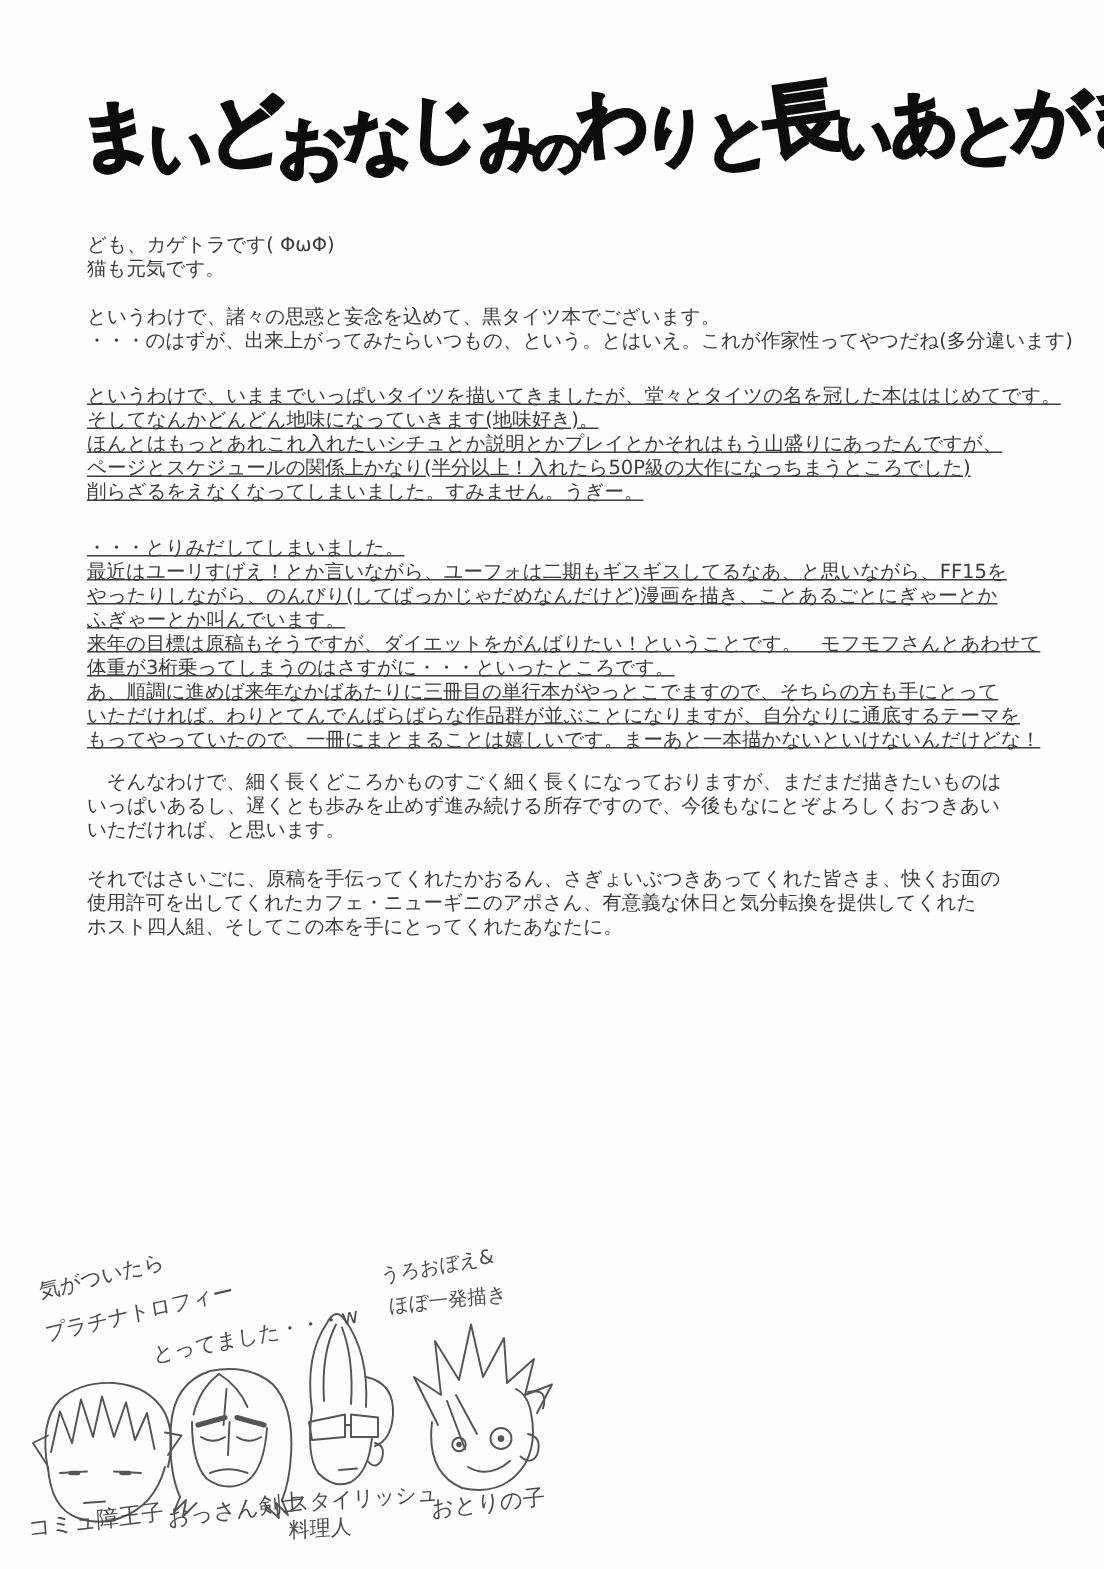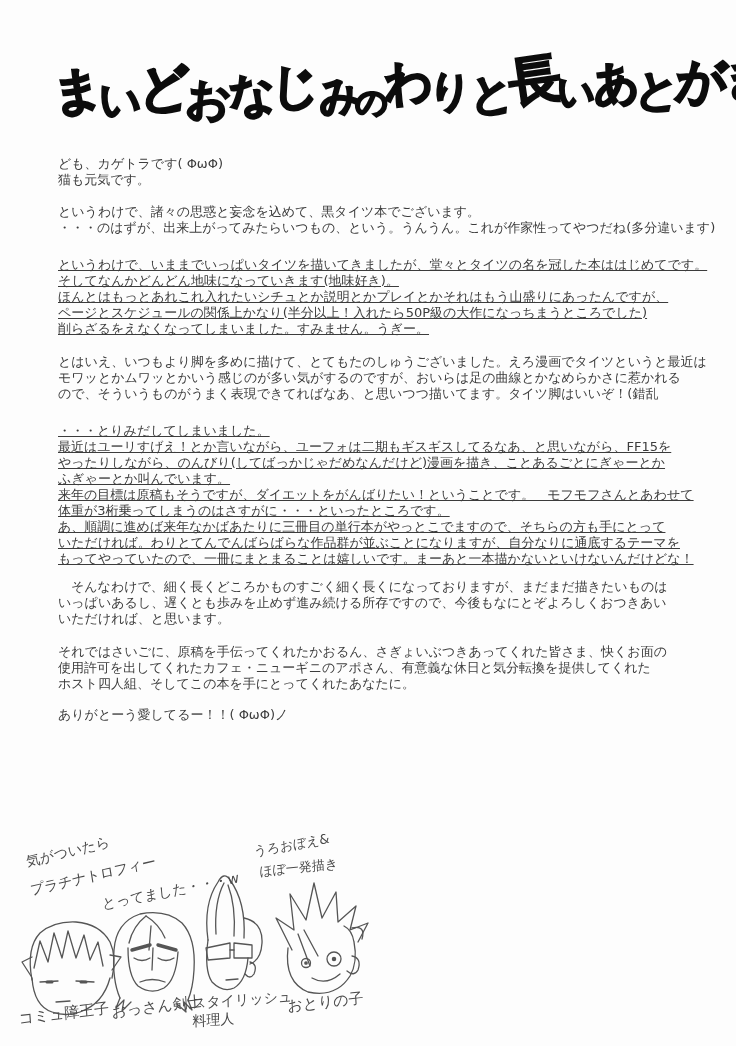--- a/index.html
+++ b/index.html
@@ -71,45 +71,41 @@
 <div class="page">
 
   <div class="title">
     
   <span style="font-size: 50px; transform: rotate(-7deg) translateY(-2px);">ま</span><span style="font-size: 42px; transform: rotate(4deg) translateY(6px);">い</span><span style="font-size: 52px; transform: rotate(-4deg) translateY(-2px);">ど</span><span style="font-size: 44px; transform: rotate(7deg) translateY(8px);">お</span><span style="font-size: 46px; transform: rotate(-6deg) translateY(4px);">な</span><span style="font-size: 48px; transform: rotate(3deg) translateY(-2px);">じ</span><span style="font-size: 42px; transform: rotate(-8deg) translateY(6px);">み</span><span style="font-size: 32px; transform: rotate(5deg) translateY(10px);">の</span><span style="font-size: 48px; transform: rotate(-3deg) translateY(-4px);">わ</span><span style="font-size: 42px; transform: rotate(6deg) translateY(4px);">り</span><span style="font-size: 44px; transform: rotate(-5deg) translateY(8px);">と</span><span style="font-size: 52px; transform: rotate(-7deg) translateY(-2px);">長</span><span style="font-size: 38px; transform: rotate(4deg) translateY(6px);">い</span><span style="font-size: 46px; transform: rotate(-6deg) translateY(0px);">あ</span><span style="font-size: 44px; transform: rotate(3deg) translateY(8px);">と</span><span style="font-size: 50px; transform: rotate(6deg) translateY(2px);">が</span><span style="font-size: 52px; transform: rotate(-5deg) translateY(-2px);">き</span></div>
 
   <div class="textblock">
     <p>ども、カゲトラです( ΦωΦ)
 猫も元気です。</p>
     <p class="g16">というわけで、諸々の思惑と妄念を込めて、黒タイツ本でございます。
-・・・のはずが、出来上がってみたらいつもの、という。うんうん。これが作家性ってやつだね(多分違います)</p>
+・・・のはずが、出来上がってみたらいつもの、という。とはいえ。これが作家性ってやつだね(多分違います)</p>
     <p class="g21">というわけで、いままでいっぱいタイツを描いてきましたが、堂々とタイツの名を冠した本ははじめてです。
 そしてなんかどんどん地味になっていきます(地味好き)。
 ほんとはもっとあれこれ入れたいシチュとか説明とかプレイとかそれはもう山盛りにあったんですが、
 ページとスケジュールの関係上かなり(半分以上！入れたら50P級の大作になっちまうところでした)
 削らざるをえなくなってしまいました。すみません。うぎー。</p>
-    <p class="g17">とはいえ、いつもより脚を多めに描けて、とてもたのしゅうございました。えろ漫画でタイツというと最近は
-モワッとかムワッとかいう感じのが多い気がするのですが、おいらは足の曲線とかなめらかさに惹かれる
-ので、そういうものがうまく表現できてればなあ、と思いつつ描いてます。タイツ脚はいいぞ！(錯乱</p>
     <p class="g21">・・・とりみだしてしまいました。
 最近はユーリすげえ！とか言いながら、ユーフォは二期もギスギスしてるなあ、と思いながら、FF15を
 やったりしながら、のんびり(してばっかじゃだめなんだけど)漫画を描き、ことあるごとにぎゃーとか
 ふぎゃーとか叫んでいます。
 来年の目標は原稿もそうですが、ダイエットをがんばりたい！ということです。　モフモフさんとあわせて
 体重が3桁乗ってしまうのはさすがに・・・といったところです。
 あ、順調に進めば来年なかばあたりに三冊目の単行本がやっとこでますので、そちらの方も手にとって
 いただければ。わりとてんでんばらばらな作品群が並ぶことになりますが、自分なりに通底するテーマを
 もってやっていたので、一冊にまとまることは嬉しいです。まーあと一本描かないといけないんだけどな！</p>
     <p class="g19">　そんなわけで、細く長くどころかものすごく細く長くになっておりますが、まだまだ描きたいものは
 いっぱいあるし、遅くとも歩みを止めず進み続ける所存ですので、今後もなにとぞよろしくおつきあい
 いただければ、と思います。</p>
     <p class="g17">それではさいごに、原稿を手伝ってくれたかおるん、さぎょいぶつきあってくれた皆さま、快くお面の
 使用許可を出してくれたカフェ・ニューギニのアポさん、有意義な休日と気分転換を提供してくれた
 ホスト四人組、そしてこの本を手にとってくれたあなたに。</p>
-    <p class="g15">ありがとーう愛してるー！！( ΦωΦ)ノ</p>
   </div>
 
   <svg class="sketch-svg" viewBox="0 0 736 216" fill="none" stroke="#555" stroke-width="1.3" stroke-linecap="round" stroke-linejoin="round">
 
     <g>
       <path d="M 32 150 Q 26 118 40 103 Q 54 91 76 92 Q 100 94 110 112 Q 117 127 112 148"></path>
       <path d="M 34 138 L 40 111 L 48 132 L 54 103 L 62 128 L 68 101 L 76 128 L 84 105 L 90 130 L 98 112 L 103 136"></path>
       <path d="M 31 146 L 22 132 L 32 127"></path>
       <path d="M 112 140 L 121 127 L 110 125"></path>
       <path d="M 32 148 Q 34 176 52 182 Q 66 187 80 182 Q 103 174 110 148"></path>

